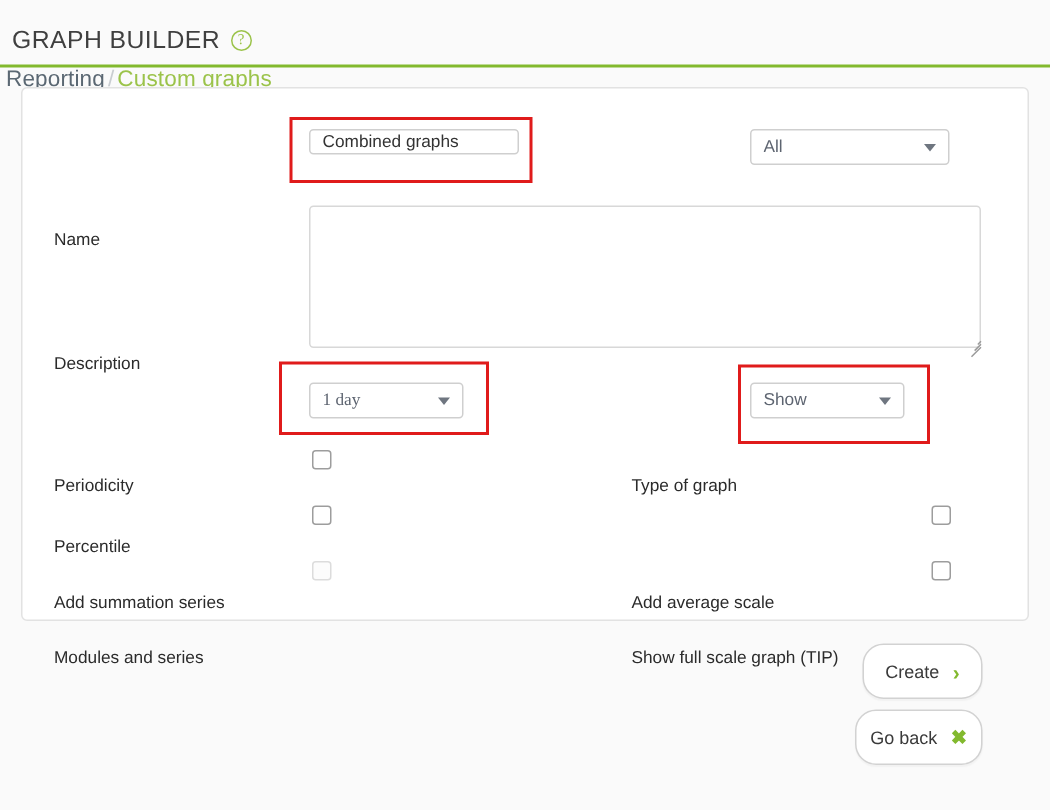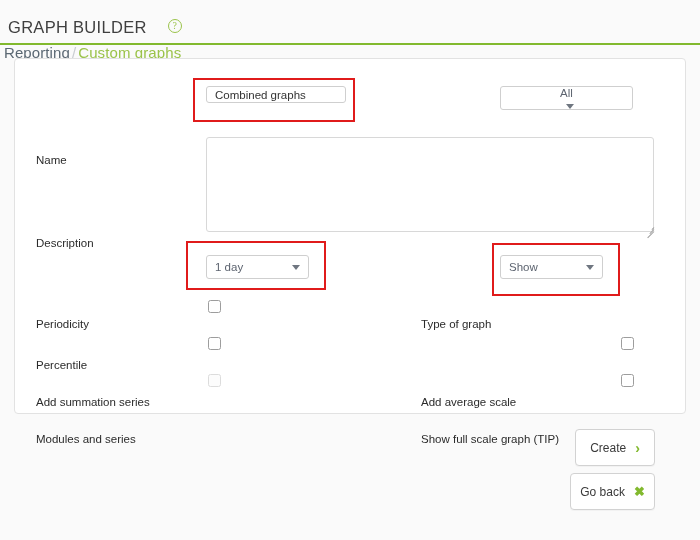--- a/index.html
+++ b/index.html
@@ -32,21 +32,22 @@
     margin-top: 40px;
   }
   #breadcrumb .crumb-parent { color: #5b6873; }
   #breadcrumb .crumb-sep    { color: #c9cdd1; margin: 0 2px; }
   #breadcrumb .crumb-current{ color: #9bc34a; }
 
   #title-row {
     position: absolute;
     left: 8px; top: 19px;
     display: flex;
-    gap: 21px;
+    align-items: center;
+    gap: 7px;
   }
   #page-title {
     font-size: 16.5px;
     font-weight: 400;
     color: #3f3f3f;
     letter-spacing: .3px;
     line-height: 1;
   }
   .help-icon {
     width: 14px; height: 14px;
@@ -159,21 +160,21 @@
     border: 2px solid #e01b1b;
     background: transparent;
     pointer-events: none;
   }
 
   
   .btn {
     position: absolute;
     background: #fff;
     border: 1px solid #d2d2d2;
-    border-radius: 4px;
+    border-radius: 14px;
     display: flex;
     align-items: center;
     justify-content: center;
     gap: 9px;
     font-size: 12px;
     color: #3a3a3a;
     cursor: pointer;
     box-shadow: 0 1px 1px rgba(0,0,0,.035);
   }
   .btn .glyph {
@@ -201,37 +202,37 @@
 </div>
 
 <div id="panel">
 
   <span class="lbl" style="left:21px; top:95px;">Name</span>
 
   <input class="txt-input" type="text" style="left: 191px; top: 27px; width: 140px; height: 17px;" value="Combined graphs">
 
   <span class="lbl" style="left:406px; top:95px;">Group</span>
 
-  <div class="sel" style="left:485px; top:27px; width:133px; height:24px;flex-direction:column;">
+  <div class="sel" style="left:485px; top:27px; width:133px; height:24px;">
     <span class="sel-val">All</span>
     <span class="caret"></span>
   </div>
 
   <span class="lbl" style="left:21px; top:178px;">Description</span>
 
   <textarea class="txt-area" style="left: 191px; top: 78px; width: 448px; height: 95px;"></textarea>
   <span class="resize-grip" style="left:630px; top:164px;">
     <i style="top:8px; width:9px;"></i>
     <i style="top:6px; width:6px;"></i>
     <i style="top:4px; width:3px;"></i>
   </span>
 
   <span class="lbl" style="left:21px; top:259px;">Periodicity</span>
 
-  <div class="sel" style="left:191px; top:196px; width:103px; height:24px;">
+  <div class="sel" style="left:191px; top:196px; width:103px; height:24px;font-family:Liberation Serif, serif;">
     <span class="sel-val">1 day</span>
     <span class="caret"></span>
   </div>
 
   <span class="lbl" style="left:406px; top:259px;">Type of graph</span>
 
   <div class="sel" style="left:485px; top:196px; width:103px; height:24px;">
     <span class="sel-val">Show</span>
     <span class="caret"></span>
   </div>

